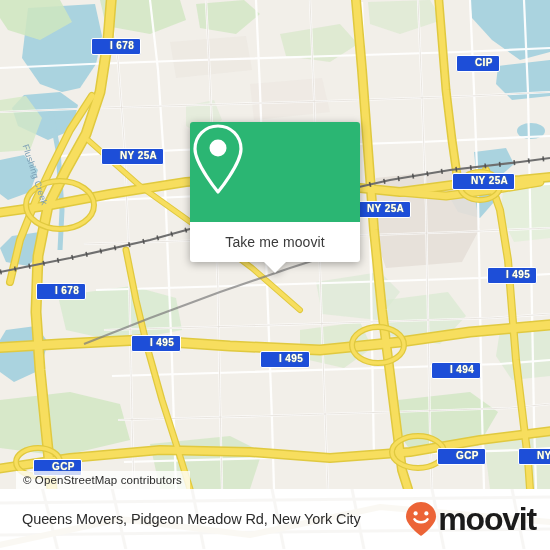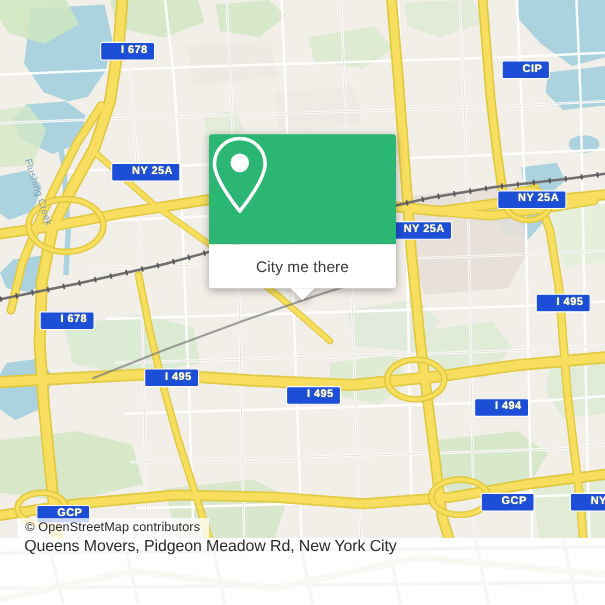--- a/index.html
+++ b/index.html
@@ -75,21 +75,21 @@
     font-size:11.5px;color:#2b2b2b;
     padding:3px 8px 3px 7px;
     letter-spacing:.1px;
     white-space:nowrap;
   }
 
   
   #footer{
     position:absolute;left:0;top:489px;width:550px;height:60px;
     background:#ffffff;
-    display:flex;
+    display:flex;align-items:center;
     overflow:hidden;
   }
   #footer-watermark{
     position:absolute;left:0;top:0;width:550px;height:61px;
     opacity:.30;
   }
   #footer-title{
     position:relative;
     margin-left:22px;
     font-size:14.5px;color:#2c2c2c;white-space:nowrap;
@@ -269,21 +269,21 @@
     <div class="shield" style="left:518px;top:448px;">NY 2</div>
 
     <div id="popup">
       <div id="popup-body">
         <svg width="56" height="74" viewBox="0 0 56 74">
           <path d="M28 4 C15 4 5 14 5 27 C5 42 28 70 28 70 C28 70 51 42 51 27 C51 14 41 4 28 4 Z" fill="none" stroke="#ffffff" stroke-width="3.2" stroke-linejoin="round"></path>
           <circle cx="28" cy="26" r="8.5" fill="#ffffff"></circle>
         </svg>
       </div>
       <div id="popup-footer">
-        <span id="popup-footer-label">City me there</span>
+        <span id="popup-footer-label">Take me moovit</span>
         <div id="popup-tail"></div>
       </div>
     </div>
 
     <div id="attribution">© OpenStreetMap contributors</div>
   </div>
 
   <div id="footer">
 
     <svg id="footer-watermark" viewBox="0 0 550 61">
@@ -299,15 +299,24 @@
         <path d="M-10 14 L560 8"></path>
         <path d="M-10 46 L560 40"></path>
       </g>
       <g stroke="#f1ead8" stroke-width="6" fill="none">
         <path d="M-10 58 L120 30 L250 46 L380 18 L560 34"></path>
       </g>
     </svg>
 
     <span id="footer-title">Queens Movers, Pidgeon Meadow Rd, New York City</span>
 
+    <div id="brand">
+      <svg width="34" height="36" viewBox="0 0 34 36">
+        <path d="M17 1 C8.7 1 2 7.6 2 15.6 C2 24.6 17 35 17 35 C17 35 32 24.6 32 15.6 C32 7.6 25.3 1 17 1 Z" fill="#ec6437"></path>
+        <circle cx="11.6" cy="12.4" r="2.1" fill="#ffffff"></circle>
+        <circle cx="22.4" cy="12.4" r="2.1" fill="#ffffff"></circle>
+        <path d="M10.4 18.2 C12.6 22.2 21.4 22.2 23.6 18.2" fill="none" stroke="#ffffff" stroke-width="2.4" stroke-linecap="round"></path>
+      </svg>
+      <span id="brand-wordmark">moovit</span>
+    </div>
   </div>
 
 </div>
 
 </body></html>

